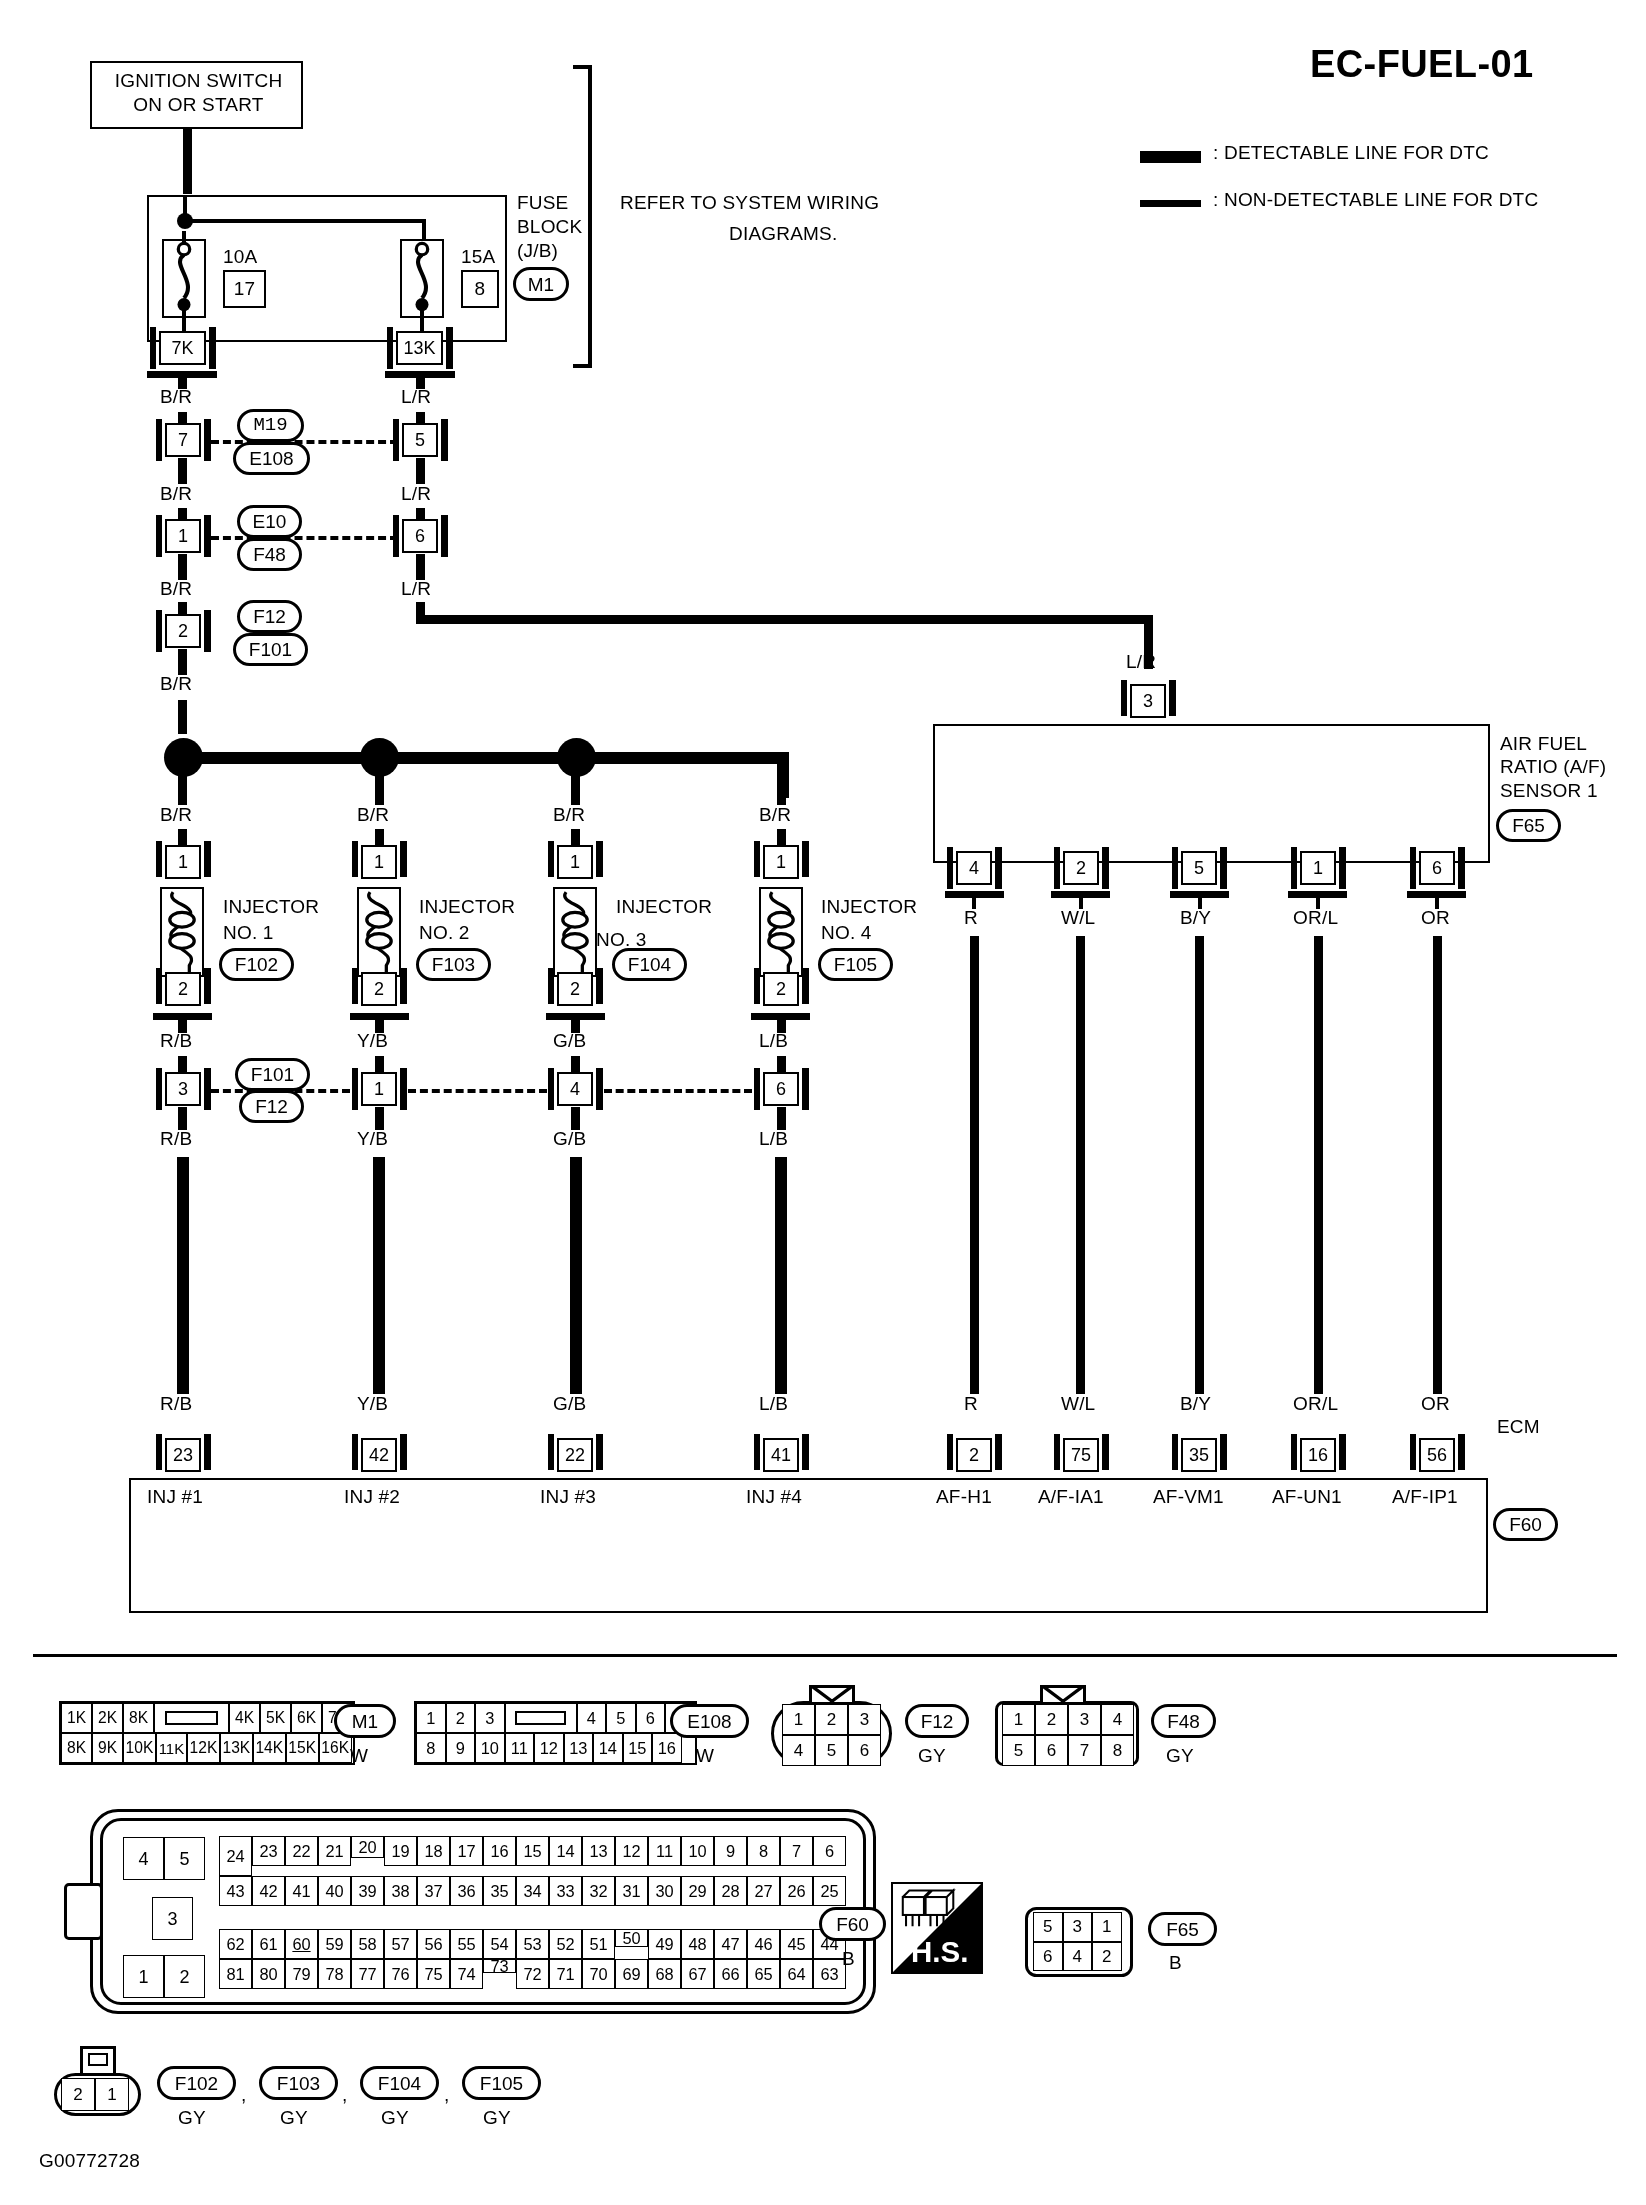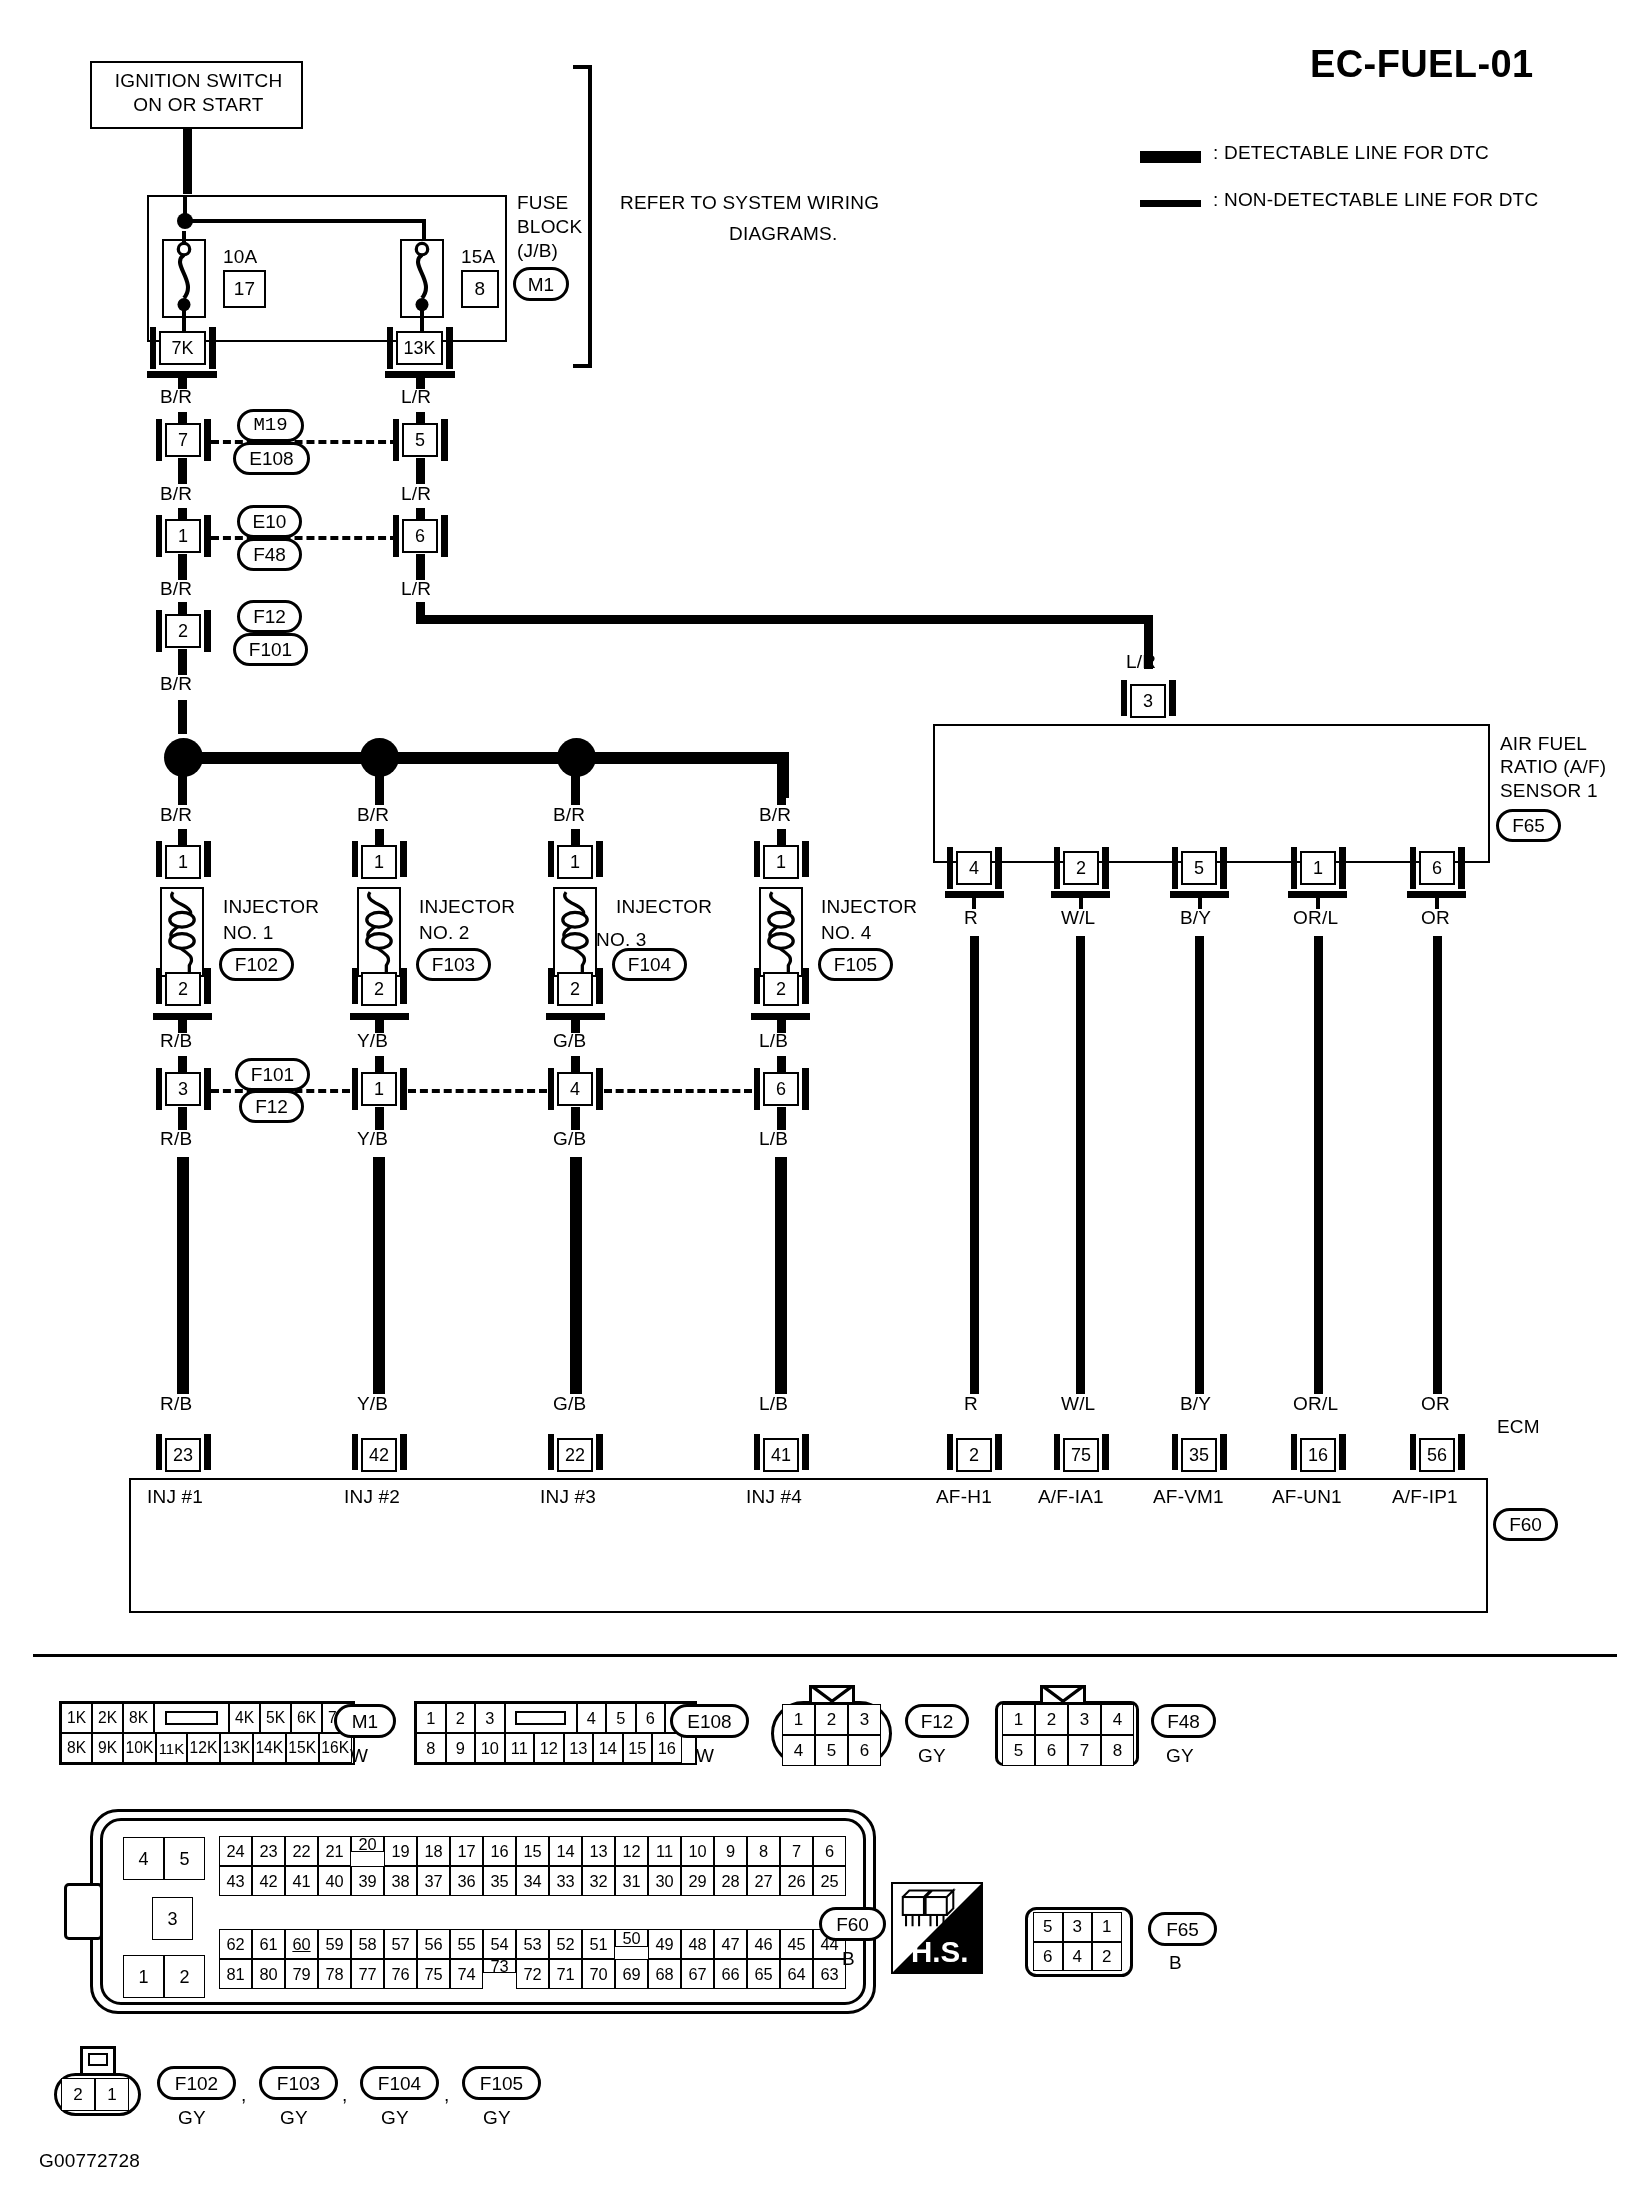--- a/index.html
+++ b/index.html
@@ -511,25 +511,25 @@
   </div>
 <div class="pingrid" id="grid-f60-lb" style="left:123px; top:1955px; border:none;">
     <div class="pinrow">
       <div class="pincell" style="min-width: 41px; height: 43px; font-size: 18px;">1</div>
       <div class="pincell" style="min-width: 41px; height: 43px; font-size: 18px;">2</div>
     </div>
   </div>
 
 <div class="pingrid" id="grid-f60-b1" style="left:219px; top:1836px; border:none;">
     <div class="pinrow">
-      <div class="pincell" style="min-width: 33px; height: 30px; font-size: 16.4px;">24</div>
+      <div class="pincell" style="min-width: 33px; height: 40px; font-size: 16.4px;">24</div>
       <div class="pincell" style="min-width: 33px; height: 30px; font-size: 16.4px;">23</div>
       <div class="pincell" style="min-width: 33px; height: 30px; font-size: 16.4px;">22</div>
       <div class="pincell" style="min-width: 33px; height: 30px; font-size: 16.4px;">21</div>
-      <div class="pincell" style="min-width: 33px; height: 16px; font-size: 16.4px;">20</div>
+      <div class="pincell" style="min-width: 33px; height: 22px; font-size: 16.4px;">20</div>
       <div class="pincell" style="min-width: 33px; height: 30px; font-size: 16.4px;">19</div>
       <div class="pincell" style="min-width: 33px; height: 30px; font-size: 16.4px;">18</div>
       <div class="pincell" style="min-width: 33px; height: 30px; font-size: 16.4px;">17</div>
       <div class="pincell" style="min-width: 33px; height: 30px; font-size: 16.4px;">16</div>
       <div class="pincell" style="min-width: 33px; height: 30px; font-size: 16.4px;">15</div>
       <div class="pincell" style="min-width: 33px; height: 30px; font-size: 16.4px;">14</div>
       <div class="pincell" style="min-width: 33px; height: 30px; font-size: 16.4px;">13</div>
       <div class="pincell" style="min-width: 33px; height: 30px; font-size: 16.4px;">12</div>
       <div class="pincell" style="min-width: 33px; height: 30px; font-size: 16.4px;">11</div>
       <div class="pincell" style="min-width: 33px; height: 30px; font-size: 16.4px;">10</div>

